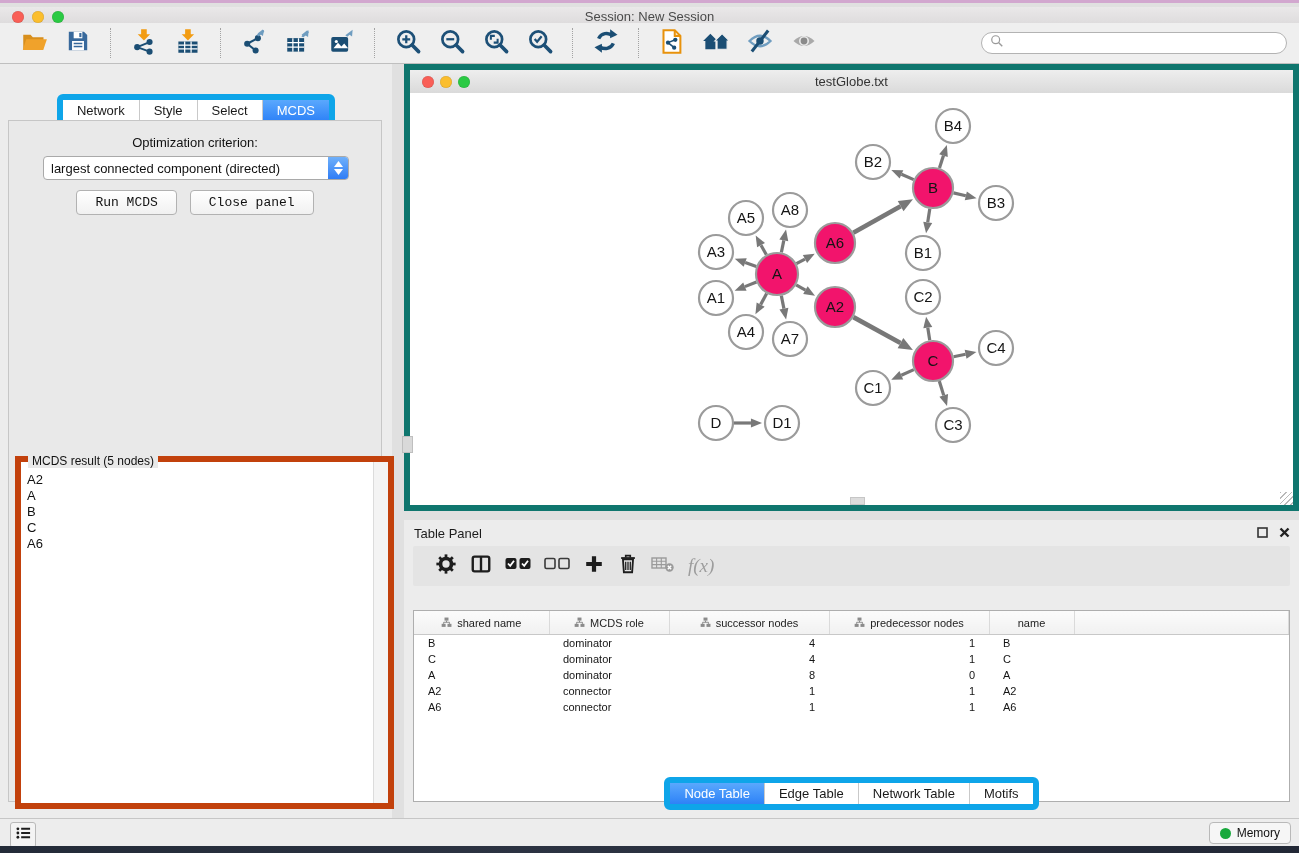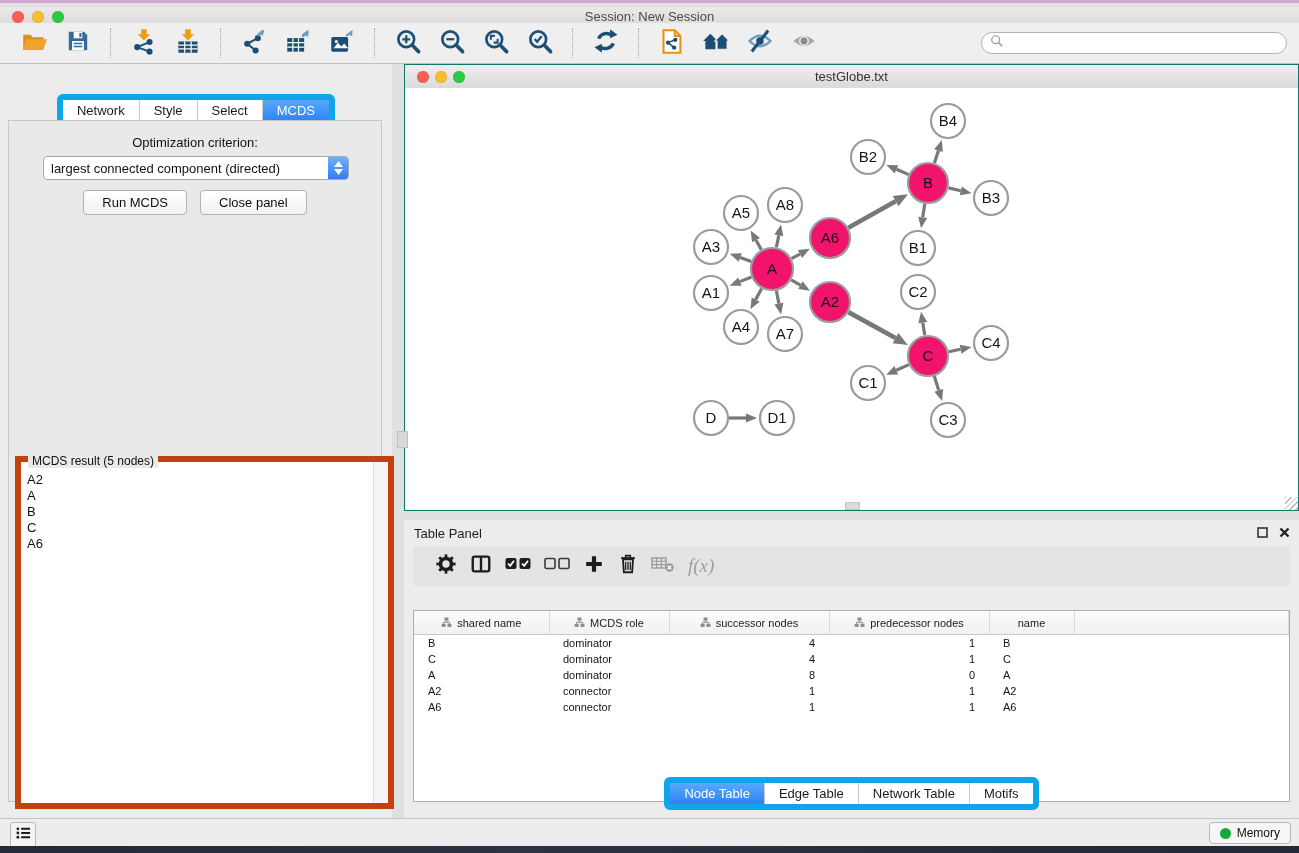--- a/index.html
+++ b/index.html
@@ -23,29 +23,29 @@
   .cp-tabs{position:absolute;left:0;top:30px;width:100%;display:flex;justify-content:center;}
   .tabseg{display:flex;border:6px solid #0ea5e9;border-radius:6px;overflow:hidden;background:#fff;height:21px;justify-content:flex-end;}
   .tabseg .tab{display:flex;align-items:center;padding:0 14px;font-size:13px;color:#1a1a1a;border-left:1px solid #c9c9c9;cursor:pointer;background:#fff;}
   .tabseg .tab:first-child{border-left:none;}
   .tabseg .tab.active{background:linear-gradient(#5aa8fd,#2e82f7);color:#fff;}
   .cp-content{position:absolute;left:8px;top:56px;width:374px;height:682px;background:#e9e9e9;border:1px solid #c6c6c6;box-sizing:border-box;}
   .crit-label{position:absolute;left:0;top:14px;width:100%;text-align:center;font-size:13px;color:#111;}
   .dropdown{position:absolute;left:34px;top:35px;width:306px;height:24px;background:#fff;border:1px solid #a9a9a9;border-radius:4px;box-sizing:border-box;display:flex;align-items:center;font-size:13px;color:#111;padding-left:7px;cursor:pointer;}
   .dd-stepper{position:absolute;right:0;top:0;bottom:0;width:20px;background:linear-gradient(#6fb0fa,#2f7df6);border-radius:0 3px 3px 0;display:flex;flex-direction:column;align-items:center;justify-content:center;gap:2px;}
   .dd-stepper svg{display:block;}
-  .btn-row{position:absolute;left:0;top:69px;width:100%;display:flex;justify-content:center;gap:13px;}
+  .btn-row{position:absolute;left:0;top:69px;width:100%;display:flex;justify-content:center;gap:13px;font-family:Liberation Mono, monospace;}
   .pbtn{height:23px;padding:0 18px;border:1px solid #b2b2b2;border-radius:4px;background:linear-gradient(#ffffff,#f1f1f1);font-size:13px;color:#111;display:flex;align-items:center;cursor:pointer;}
   .groupbox{position:absolute;left:6px;top:335px;width:367px;height:341px;border:6px solid #c2410c;background:#fff;}
   .gb-legend{position:absolute;left:7px;top:-8px;background:#e9e9e9;padding:0 4px;font-size:12px;color:#111;}
   .gb-list{position:absolute;left:0;top:4px;bottom:0;right:14px;overflow:hidden;font-size:13px;color:#111;padding:6px 0 0 6px;}
   .gb-list div{line-height:16px;}
   .gb-scroll{position:absolute;right:0;top:0;bottom:0;width:14px;background:#f4f4f4;border-left:1px solid #dcdcdc;}
   
-  .netwin{position:absolute;left:404px;top:64px;width:895px;height:447px;background:#fff;border:1px solid #0f766e;box-sizing:border-box;}
+  .netwin{position:absolute;left:404px;top:64px;width:895px;height:447px;background:#fff;border:6px solid #0f766e;box-sizing:border-box;}
   .net-title{position:relative;height:23px;background:linear-gradient(#eeeeee,#dadada);border-bottom:1px solid #b2b2b2;display:flex;align-items:center;justify-content:center;font-size:13px;color:#333;}
   .net-canvas{position:absolute;left:0;top:23px;right:0;bottom:0;overflow:hidden;background:#fff;}
   .v-thumb{position:absolute;left:-8px;top:366px;width:9px;height:15px;background:#d9d9d9;border:1px solid #bfbfbf;}
   .h-thumb{position:absolute;left:440px;bottom:0px;width:13px;height:6px;background:#dcdcdc;border:1px solid #c6c6c6;}
   .grip{position:absolute;right:0;bottom:0;width:13px;height:13px;background:repeating-linear-gradient(135deg,#b9b9b9 0 1px,transparent 1px 4px);cursor:nwse-resize;}
   
   .tpanel{position:absolute;left:404px;top:520px;width:895px;height:298px;background:#ececec;}
   .tp-toolbar{position:absolute;left:9px;right:9px;top:26px;height:40px;background:#e4e4e4;border-radius:2px;display:flex;align-items:center;gap:13px;padding-left:22px;box-sizing:border-box;}
   .tp-btn{display:flex;align-items:center;justify-content:center;cursor:pointer;}
   .fx{font-family:"Liberation Serif",serif;font-style:italic;font-size:19px;color:#9d9d9d;}

